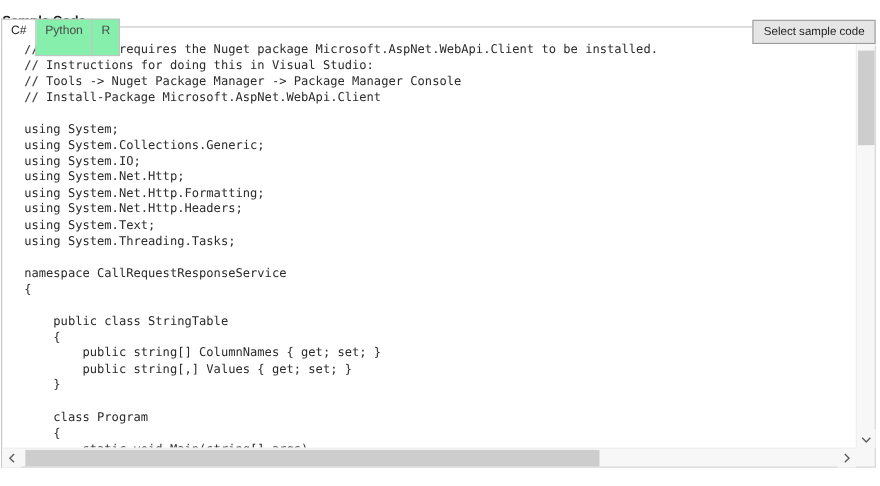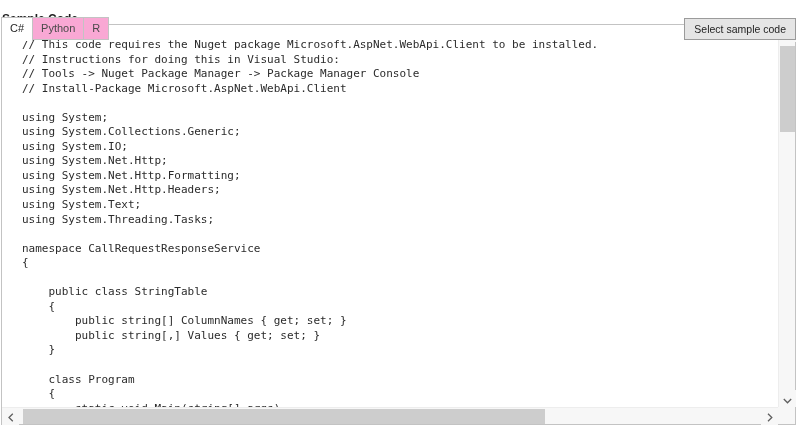--- a/index.html
+++ b/index.html
@@ -10,22 +10,22 @@
   .heading {
     position:absolute; top:0; left:2px;
     font-size:12px; font-weight:bold; color:#1e1e1e;margin-top:12px;
   }
 
   .tabbar {
     position:absolute; top:17px; left:1px; height:24px;
     display:flex; align-items:flex-start; z-index:3;
   }
   .tab {
-    height:23px; line-height:21px; padding:0 8px;
-    border:1px solid #c3c3c3; background:#f9a8d4;
+    height:34px; line-height:21px; padding:0 8px;
+    border:1px solid #c3c3c3; background:#86efac;
     font-size:11px; color:#4a4a4a; margin-right:-1px;
     cursor:default; white-space:nowrap;
   }
   .tab.active {
     background:#fff; height:24px; border-bottom:none;
     color:#1e1e1e; z-index:4;
   }
 
   .select-btn {
     position:absolute; top:18px; right:4px; height:22px;

